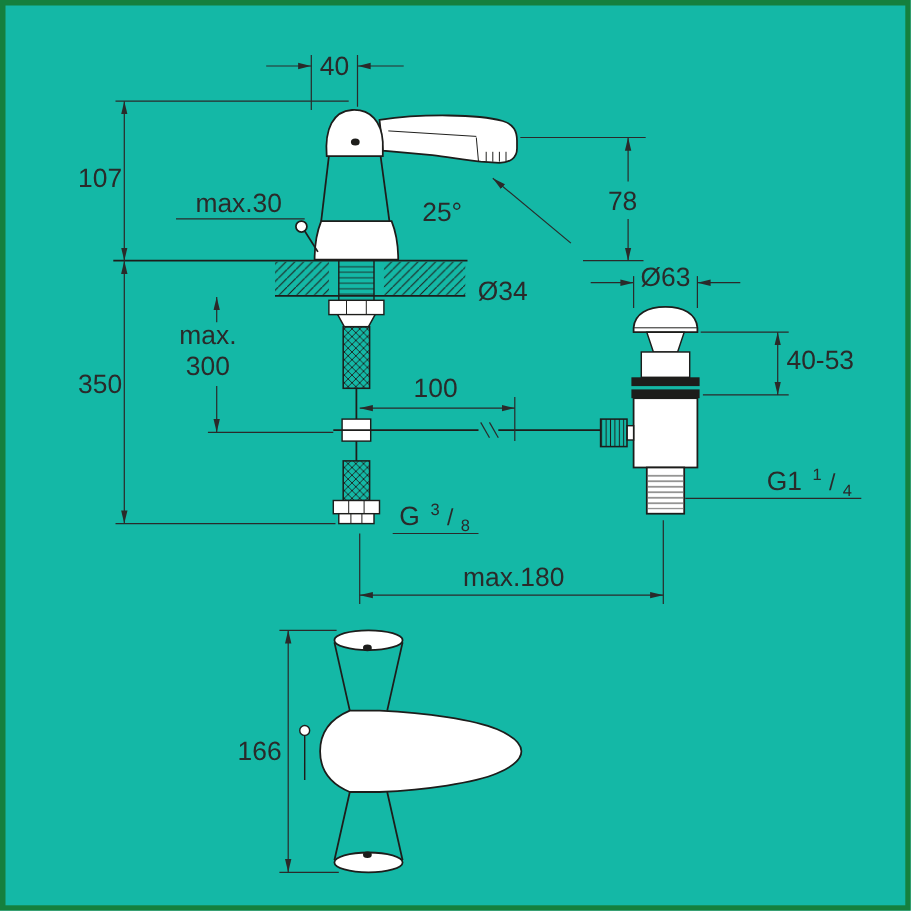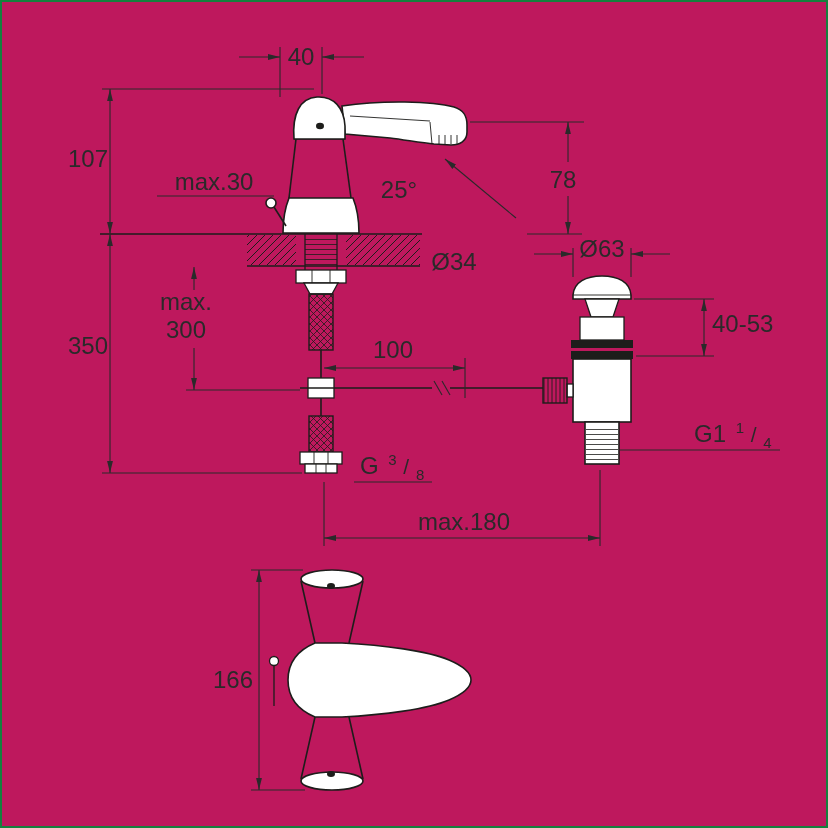--- a/index.html
+++ b/index.html
@@ -1,21 +1,21 @@
 <!DOCTYPE html>
 <html><head>
 <meta charset="utf-8">
 <style>
   html, body { margin: 0; padding: 0; background: #ffffff; }
   body { width: 828px; height: 828px; }
   .sheet {
     position: relative;
     width: 828px; height: 828px;
-    background: #be185d;
-    border: 2px solid #15803d;
+    background: #14b8a6;
+    border: 5px solid #15803d;
     box-sizing: border-box;
   }
   svg { display: block; }
   svg text {
     font-family: "Liberation Sans", "DejaVu Sans", sans-serif;
     font-size: 24px;
     fill: #2a2a2a;
   }
   .outline  { stroke: #1d1d1b; stroke-width: 1.6; fill: none; }
   .outlinef { stroke: #1d1d1b; stroke-width: 1.6; fill: #ffffff; }

